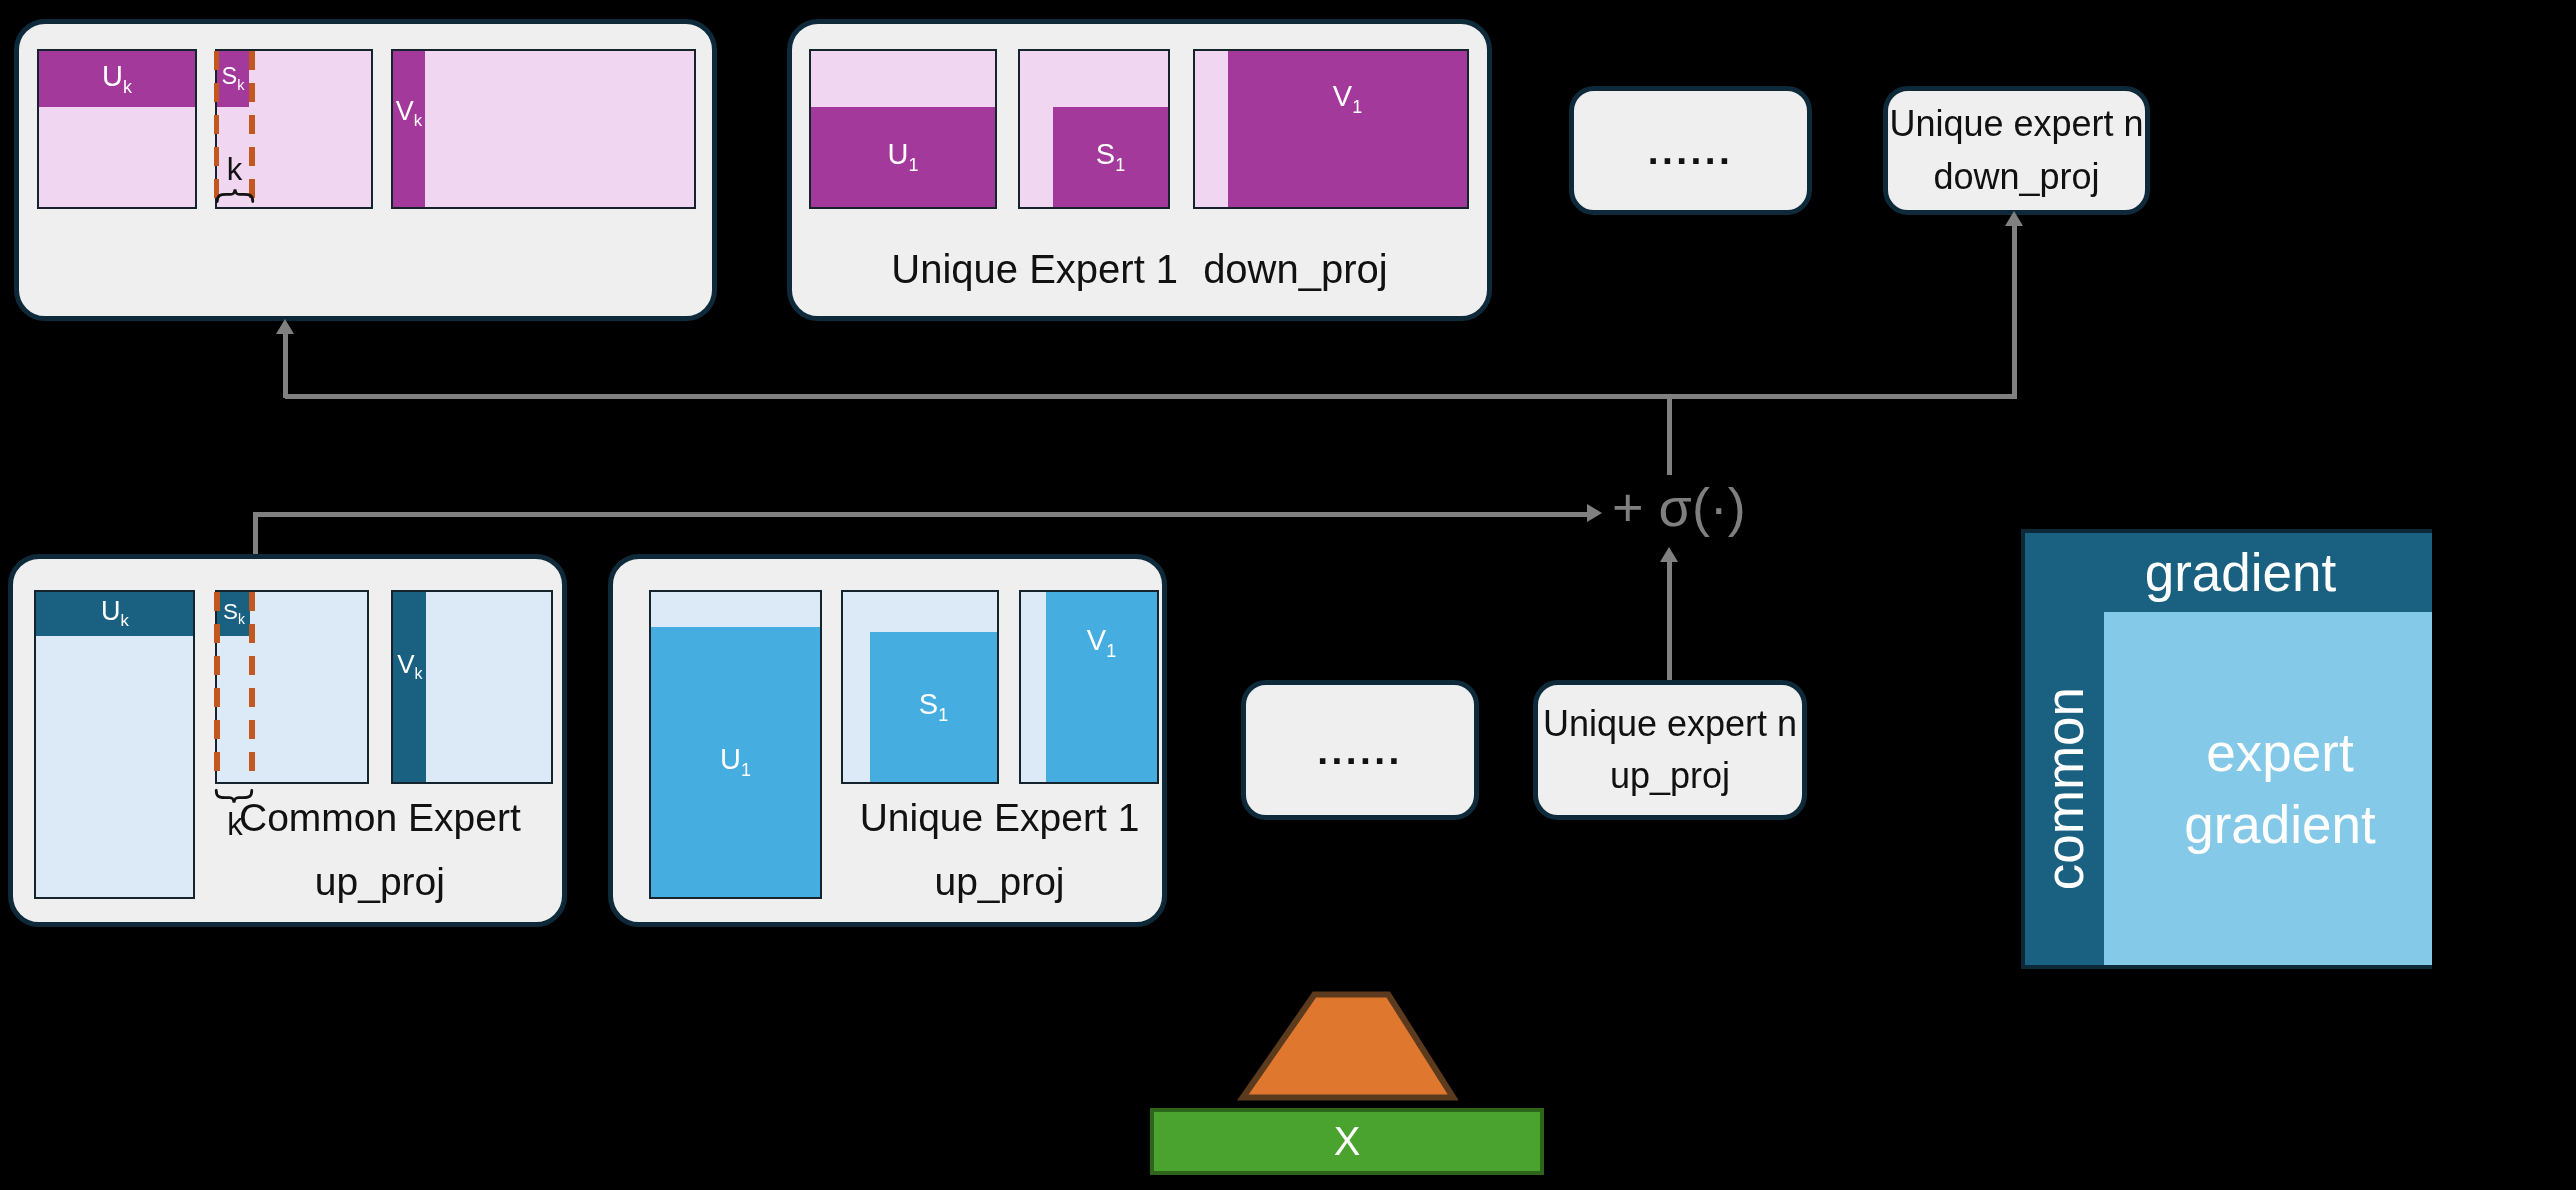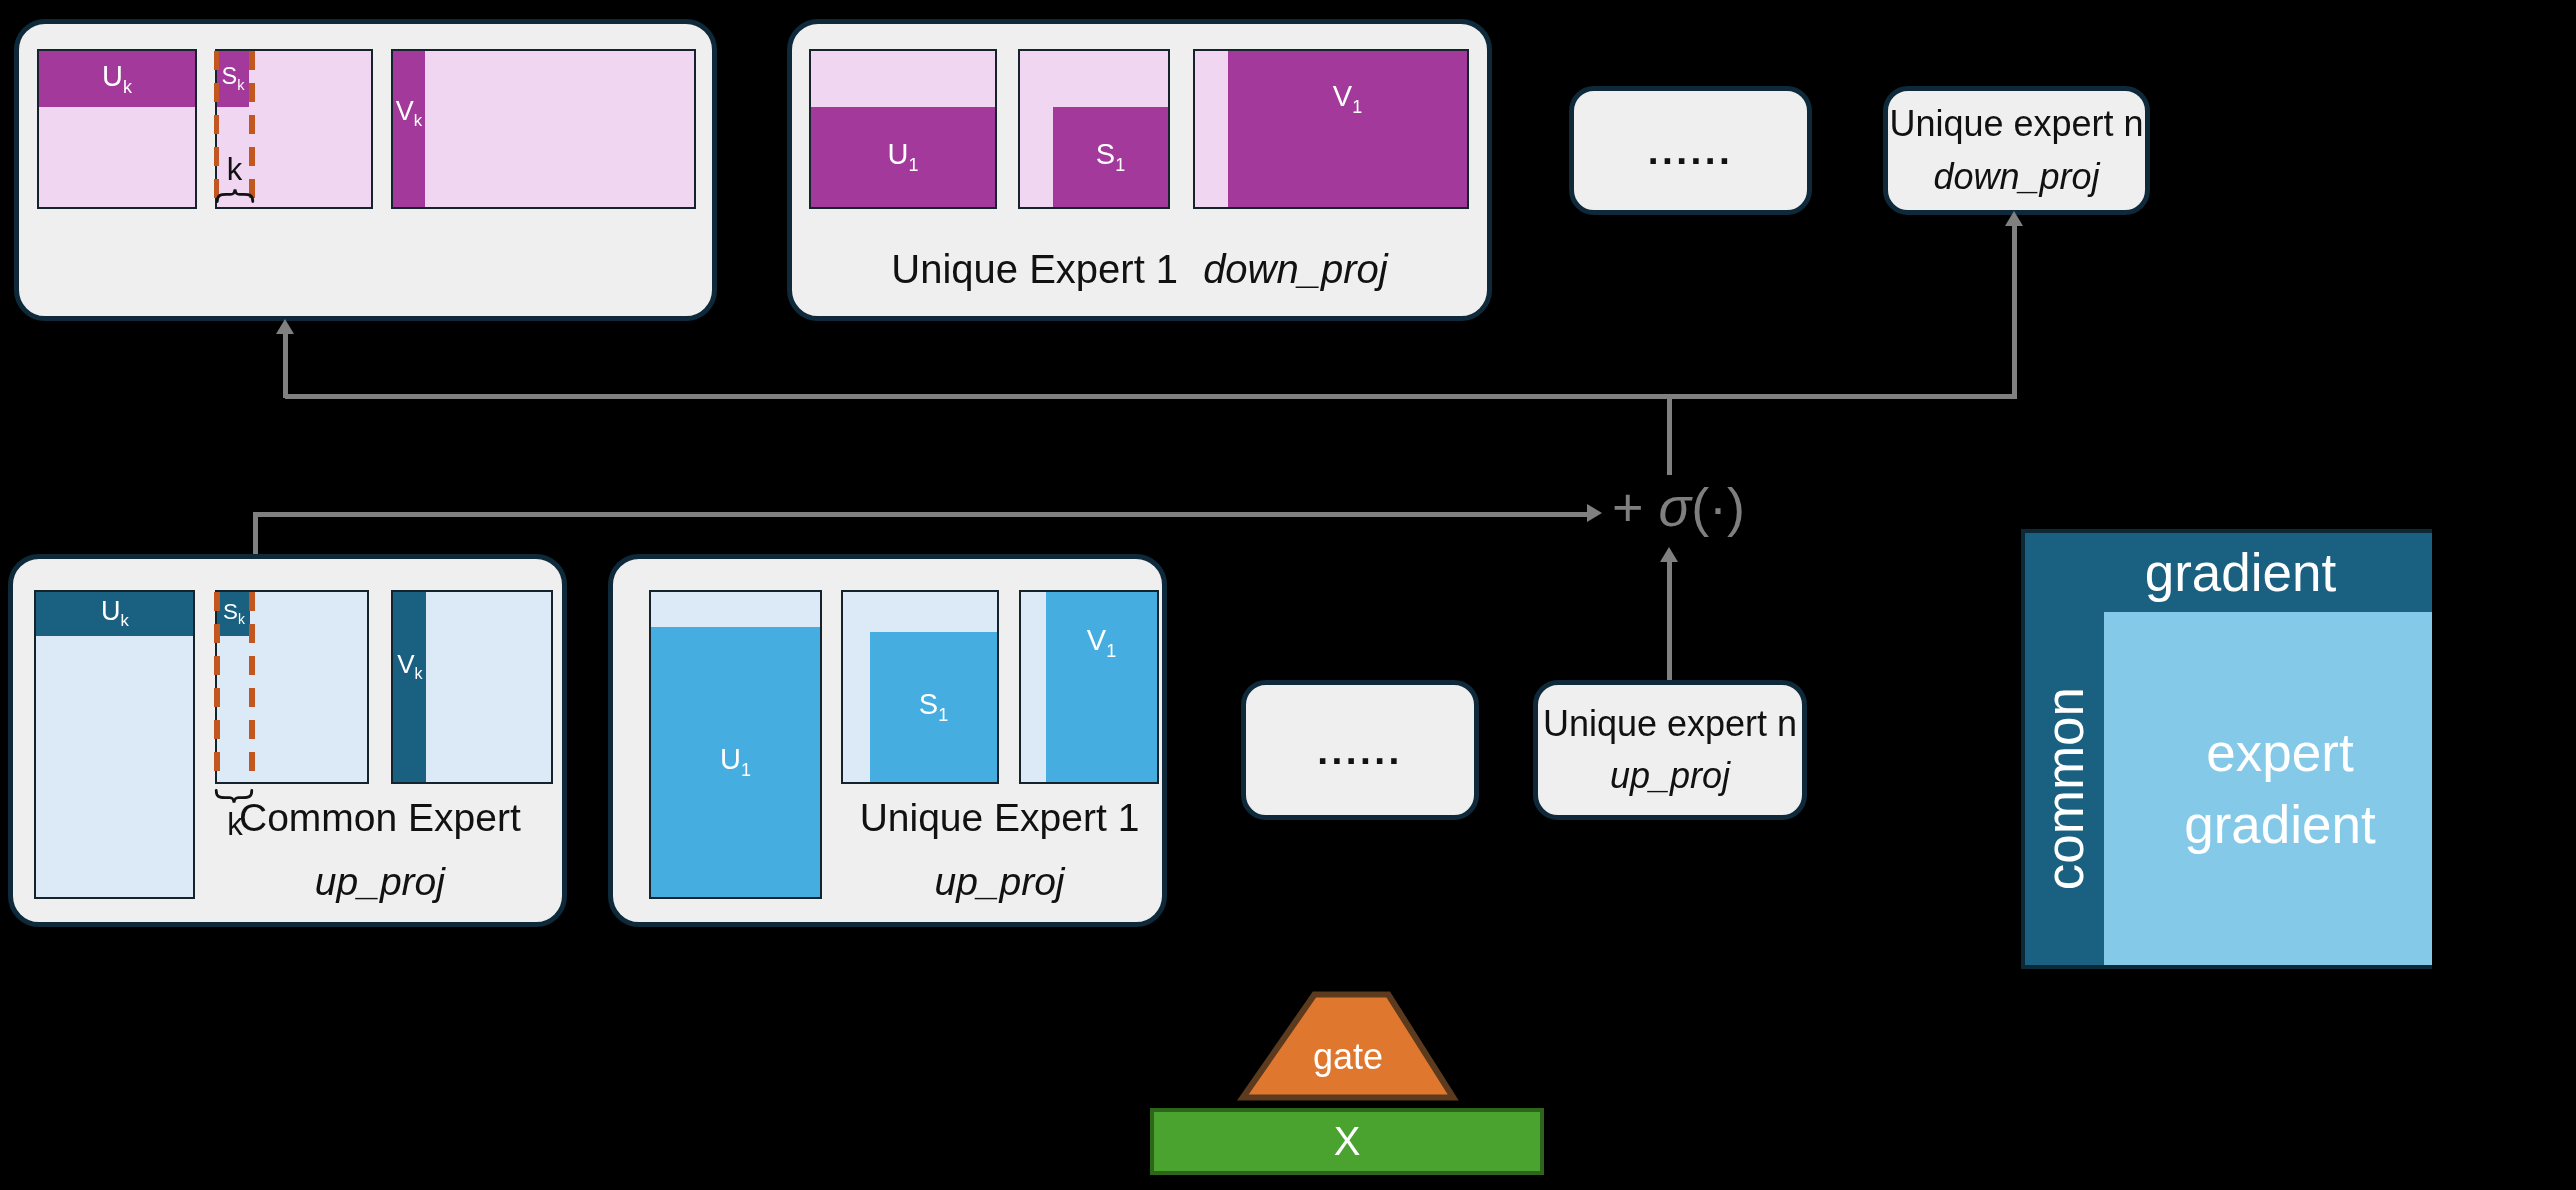--- a/index.html
+++ b/index.html
@@ -8,21 +8,21 @@
           font-family:"Liberation Sans",sans-serif;margin-top:12px;}
   .box{position:absolute;background:#efefef;border:5px solid #0e2a3a;border-radius:31px;}
   .smallbox{position:absolute;background:#efefef;border:5px solid #0e2a3a;border-radius:25px;
             display:flex;flex-direction:column;align-items:center;justify-content:center;}
   .mat{position:absolute;border:2.8px solid #15232c;}
   .fill{position:absolute;display:flex;align-items:center;justify-content:center;}
   .mlabel{color:#fff;font-size:29px;line-height:1;}
   .mlabel sub{font-size:0.62em;}
   .title{position:absolute;left:0;right:0;text-align:center;color:#111;font-size:40px;
          line-height:1;white-space:nowrap;}
-  .ital{font-style:italic;}
+  .ital{}
   .proj-gap{margin-left:25px;}
   .dash-v{position:absolute;width:5.6px;top:0;bottom:0;
           background:repeating-linear-gradient(to bottom,#c2571f 0 19px,transparent 19px 32px);}
   .kline{position:absolute;text-align:center;color:#111;font-size:31px;line-height:1;}
   .dots{color:#111;font-size:39px;font-weight:700;letter-spacing:3.4px;line-height:1;}
   .nbox-line{color:#111;font-size:36px;line-height:1.45;text-align:center;}
   .arrow-line{position:absolute;background:#808080;}
   .head-up{position:absolute;width:0;height:0;border-left:9.5px solid transparent;
            border-right:9.5px solid transparent;border-bottom:15.6px solid #808080;}
   .head-right{position:absolute;width:0;height:0;border-top:9.5px solid transparent;
@@ -188,23 +188,20 @@
     </div>
     <div class="main">
       <span class="gtext">expert</span>
       <span class="gtext">gradient</span>
     </div>
   </div>
 
   <svg style="position:absolute;left:1235px;top:978px;" width="226" height="112" viewBox="0 0 404 200">
     <polygon points="142,8 274,8 390,192 14,192" fill="#e0772f" stroke="#5b3a1e" stroke-width="11"></polygon>
   </svg>
-  <div style="position:absolute;left:1235px;top:978px;width:226px;height:112px;display:flex;align-items:center;justify-content:center;">
-    <span style="color:#fff;font-size:36px;padding-top:22.4px;">gate</span>
-  </div>
 
   <div style="position:absolute;left:1150px;top:1096px;width:394px;height:67px;background:#4aa32f;
               border:4.5px solid #2d661a;display:flex;align-items:center;justify-content:center;">
     <span style="color:#fff;font-size:40px;">X</span>
   </div>
 
 </div>
 
 
 </body></html>

